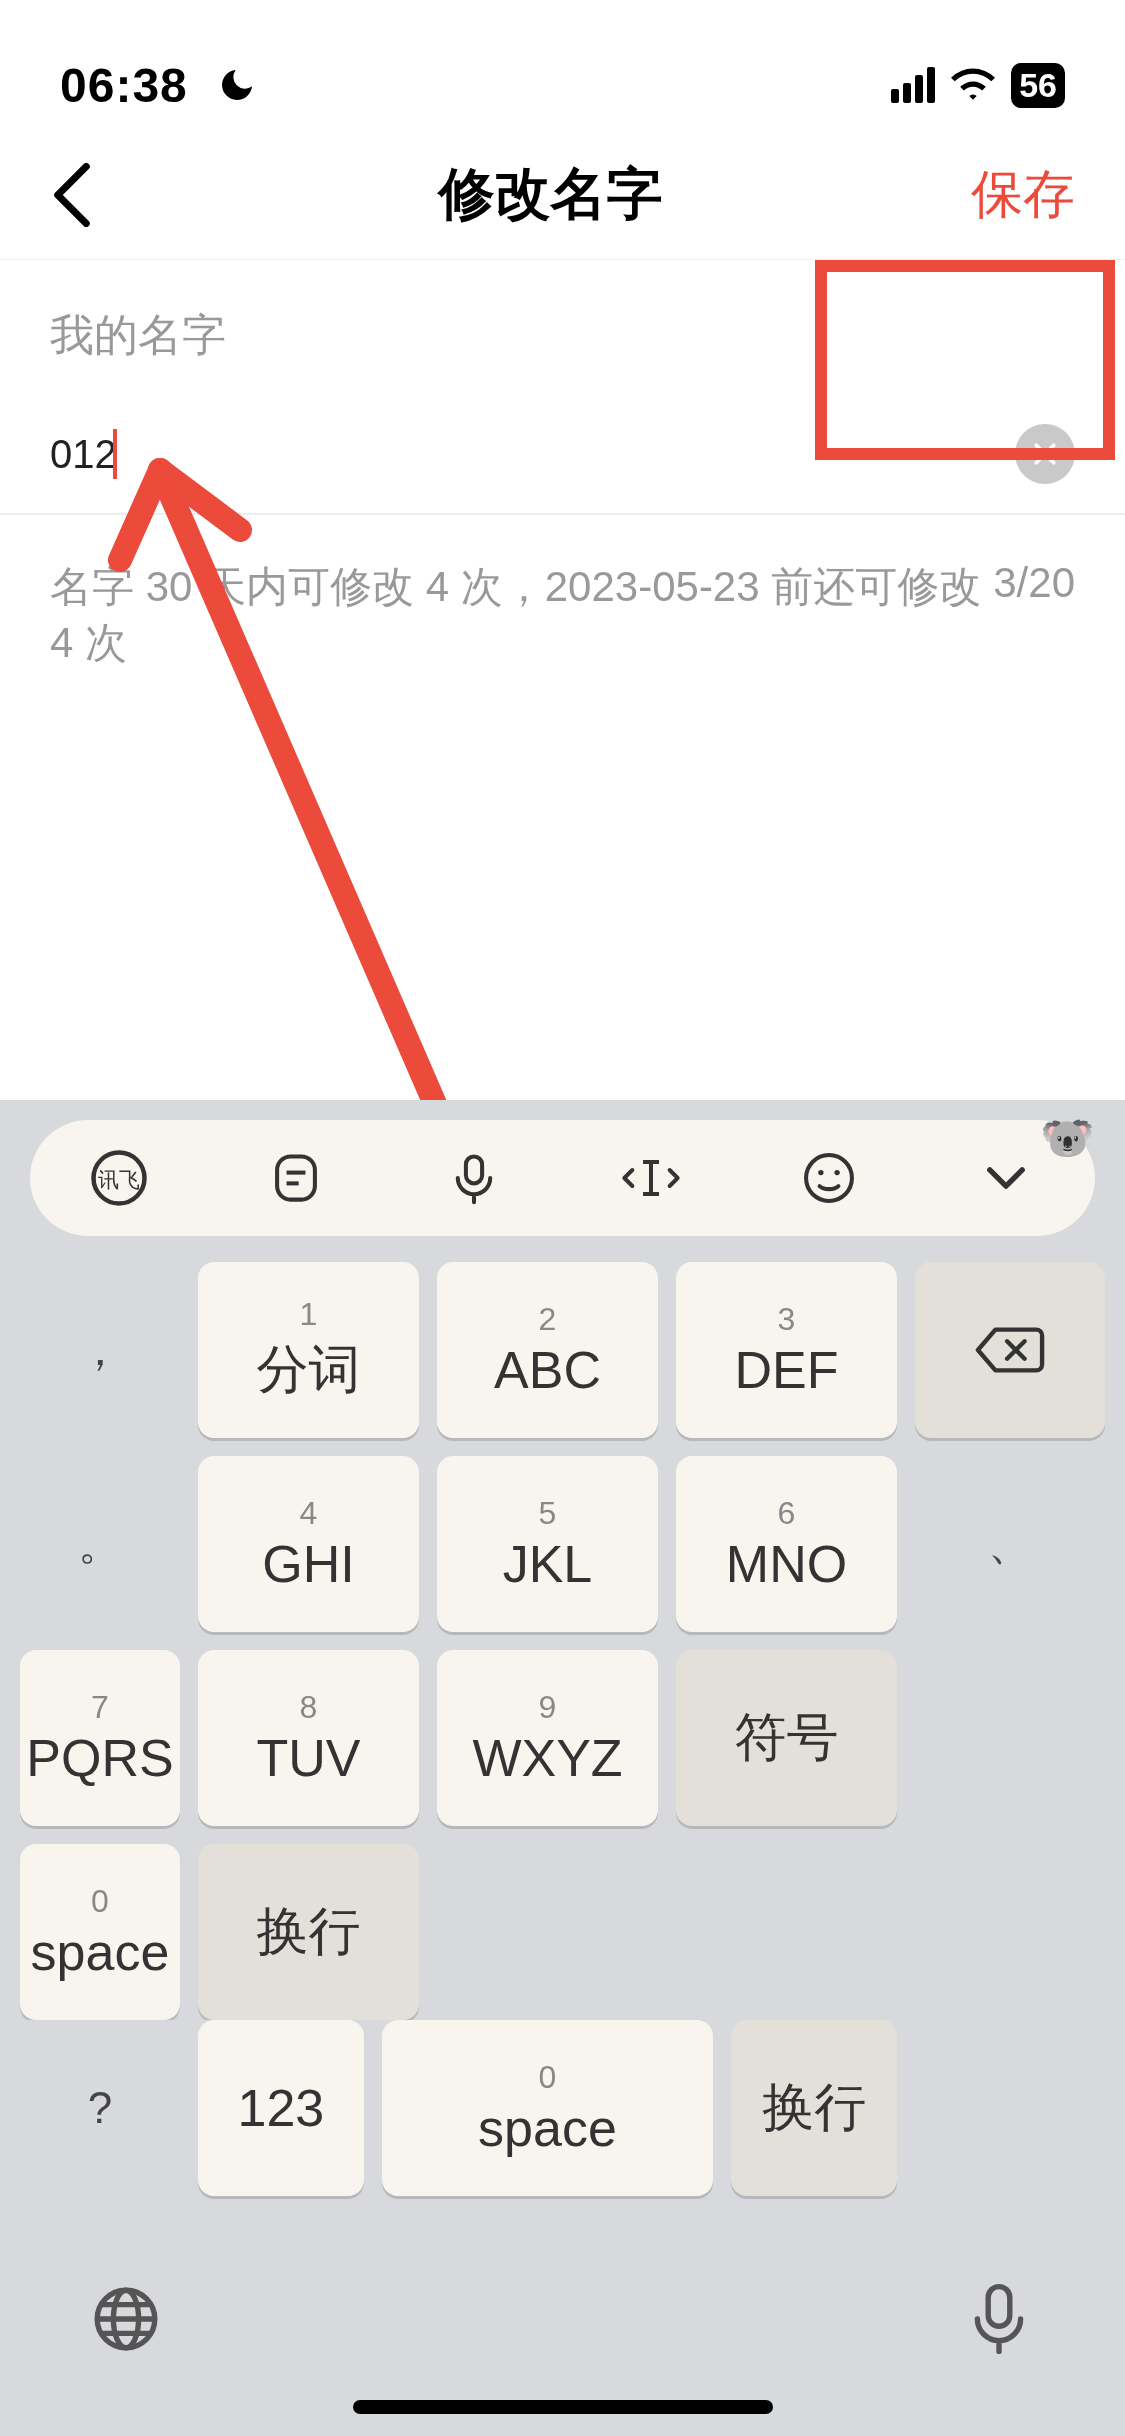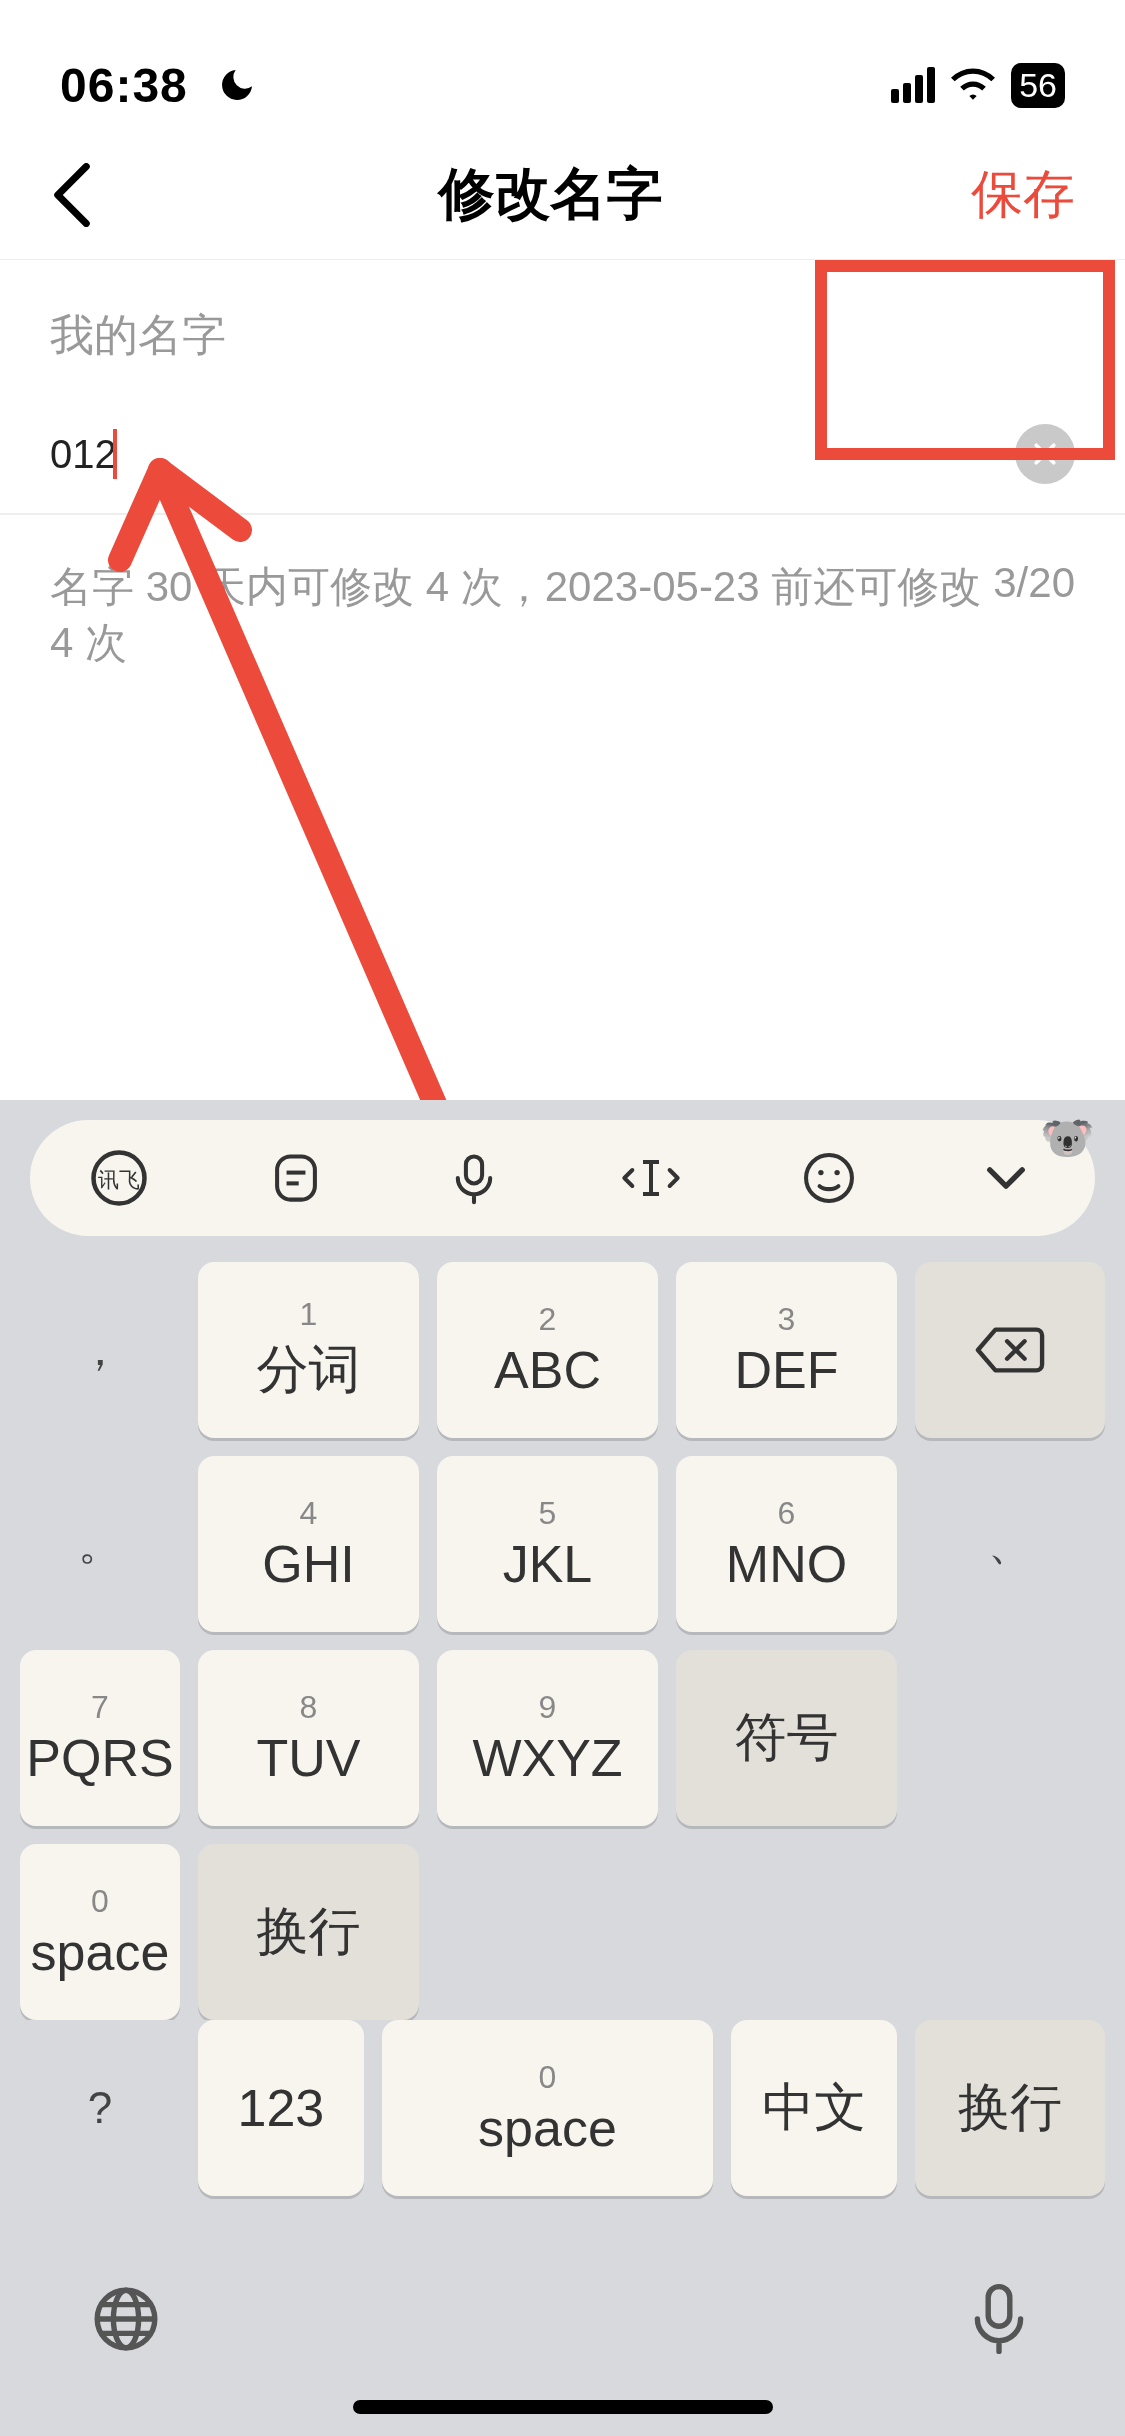--- a/index.html
+++ b/index.html
@@ -24,21 +24,21 @@
 .status-time { font-size: 48px; font-weight: 700; letter-spacing: 1px; }
 .status-right { display: flex; align-items: center; gap: 16px; }
 .signal-bars { display: flex; align-items: flex-end; gap: 4px; height: 36px; }
 .signal-bars span { width: 8px; background: #000; border-radius: 2px; }
 .signal-bars span:nth-child(1){height:14px}
 .signal-bars span:nth-child(2){height:20px}
 .signal-bars span:nth-child(3){height:28px}
 .signal-bars span:nth-child(4){height:36px}
 .battery-box {
   background: #000; color: #fff; border-radius: 10px;
-  padding: 3px 8px; font-size: 34px; font-weight: 400;
+  padding: 3px 8px; font-size: 34px; font-weight: 700;
   display: flex; align-items: center;
 }
 
 
 .nav-bar {
   height: 130px;
   display: flex;
   align-items: center;
   justify-content: space-between;
   padding: 0 50px;
@@ -310,21 +310,20 @@
     .kbd-grid > .key:nth-child(16){display:none}
   </style>
 
   <div style="display:grid;grid-template-columns:160px 1fr 2fr 1fr 190px;gap:18px;padding:0 20px 40px;margin-top:-234px;background:#d7d9dd;position:relative;">
     <div class="key left">?</div>
     <div class="key">123</div>
     <div class="key">
         <span class="num">0</span>
         <span>space</span>
       </div>
-    <div class="key">中文</div>
     <div class="key side">换行</div>
   </div>
 
   <div class="kbd-bottom">
     <span>
       <svg width="72" height="72" viewBox="0 0 40 40">
           <circle cx="20" cy="20" r="16" fill="none" stroke="#555" stroke-width="3"></circle>
           <ellipse cx="20" cy="20" rx="7" ry="16" fill="none" stroke="#555" stroke-width="3"></ellipse>
           <line x1="4" y1="20" x2="36" y2="20" stroke="#555" stroke-width="3"></line>
           <path d="M7 12h26M7 28h26" stroke="#555" stroke-width="3"></path>

